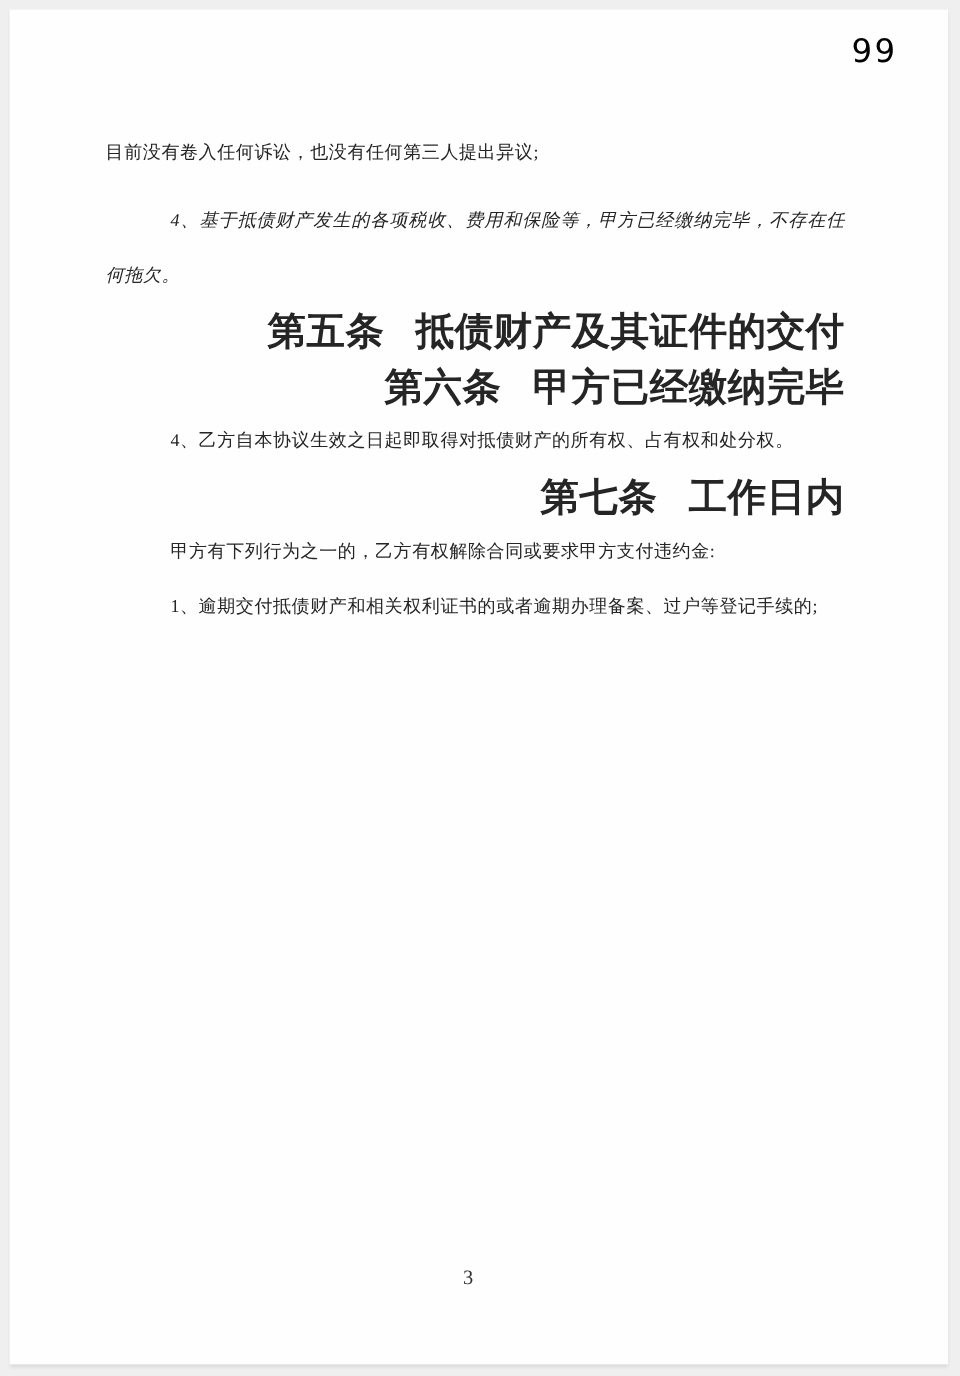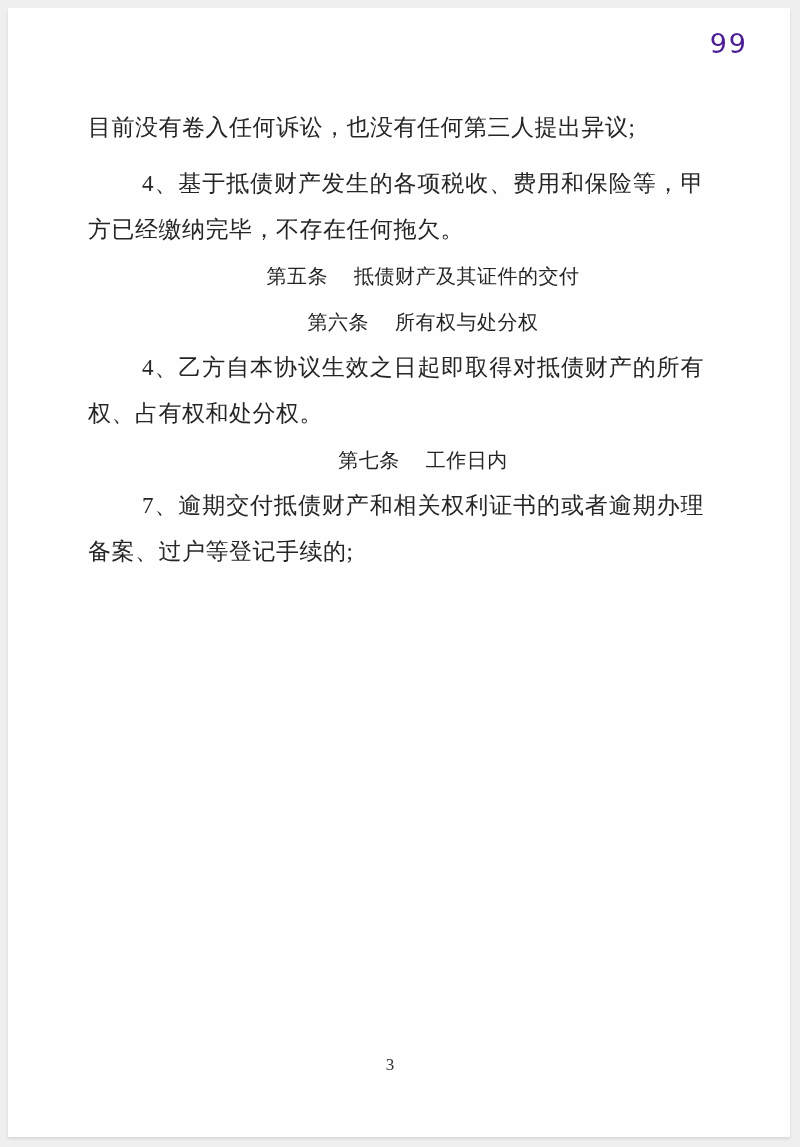--- a/index.html
+++ b/index.html
@@ -20,43 +20,43 @@
     background: #fefefe;
     box-shadow: 0 2px 3px rgba(0,0,0,0.10);
   }
   .corner-num {
     position: absolute;
     top: 20px;
     right: 42px;
     font-family: "DejaVu Sans", sans-serif;
     font-size: 27px;
     letter-spacing: 2px;
-    color: #4c1d95;
+    color: #000000;
   }
   .content {
     position: absolute;
     left: 80px;
     top: 97px;
     width: 616px;
   }
   .content p {
     margin: 0;
-    font-size: 23px;
+    font-size: 15px;
     line-height: 46px;
     color: #252525;
     text-align: justify;
     letter-spacing: 0.5px;
   }
   p.indent { text-indent: 54px; }
   p.noindent { text-indent: 0; }
-  p.gap-top { margin-top: 10px; }
+  p.gap-top { margin-top: 10px; font-style: italic; }
   p.heading {
-    font-weight: normal;
-    font-size: 20px;
-    text-align: center;
+    font-weight: bold;
+    font-size: 32px;
+    text-align: right;
     text-indent: 54px;
   }
   .heading .sec-num { margin-right: 26px; }
   .footer-num {
     position: absolute;
     bottom: 62px;
     left: 0;
     width: 100%;
     padding-right: 18px;
     box-sizing: border-box;
@@ -75,29 +75,30 @@
 
     <div class="content">
 
       <p class="noindent">目前没有卷入任何诉讼，也没有任何第三人提出异议;</p>
 
       <p class="indent gap-top">4、基于抵债财产发生的各项税收、费用和保险等，甲方已经缴纳完毕，不存在任何拖欠。</p>
 
       <p class="heading"><span class="sec-num">第五条</span><span>抵债财产及其证件的交付</span></p>
 
 
-      <p class="heading"><span class="sec-num">第六条</span><span>所有权与处分权</span></p>
+      <p class="heading"><span class="sec-num">第六条</span><span>甲方已经缴纳完毕</span></p>
 
       <p class="indent">4、乙方自本协议生效之日起即取得对抵债财产的所有权、占有权和处分权。</p>
 
 
       <p class="heading"><span class="sec-num">第七条</span><span>工作日内</span></p>
 
+      <p class="indent">甲方有下列行为之一的，乙方有权解除合同或要求甲方支付违约金:</p>
 
-      <p class="indent">7、逾期交付抵债财产和相关权利证书的或者逾期办理备案、过户等登记手续的;</p>
+      <p class="indent">1、逾期交付抵债财产和相关权利证书的或者逾期办理备案、过户等登记手续的;</p>
 
 
     </div>
 
     <div class="footer-num">3</div>
 
   </div>
 </div>
 
 </body></html>

